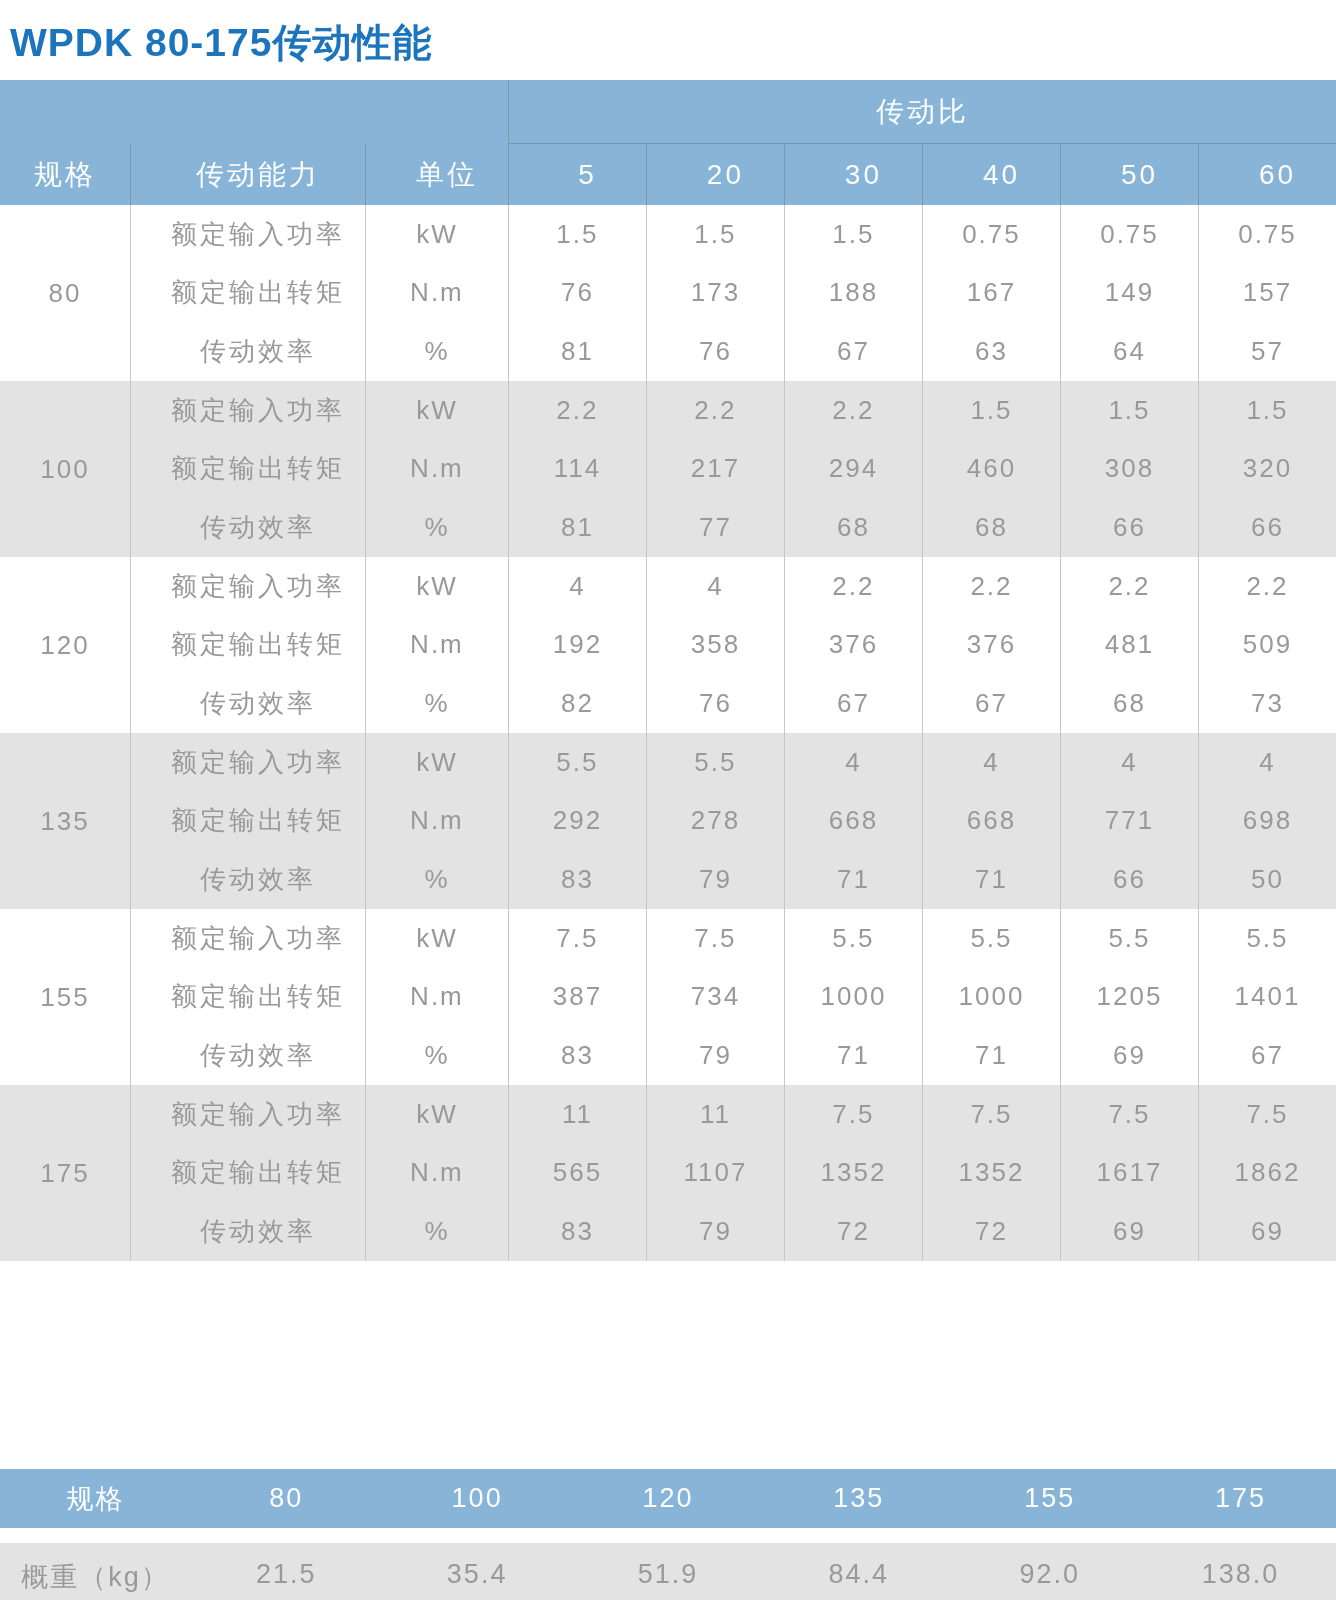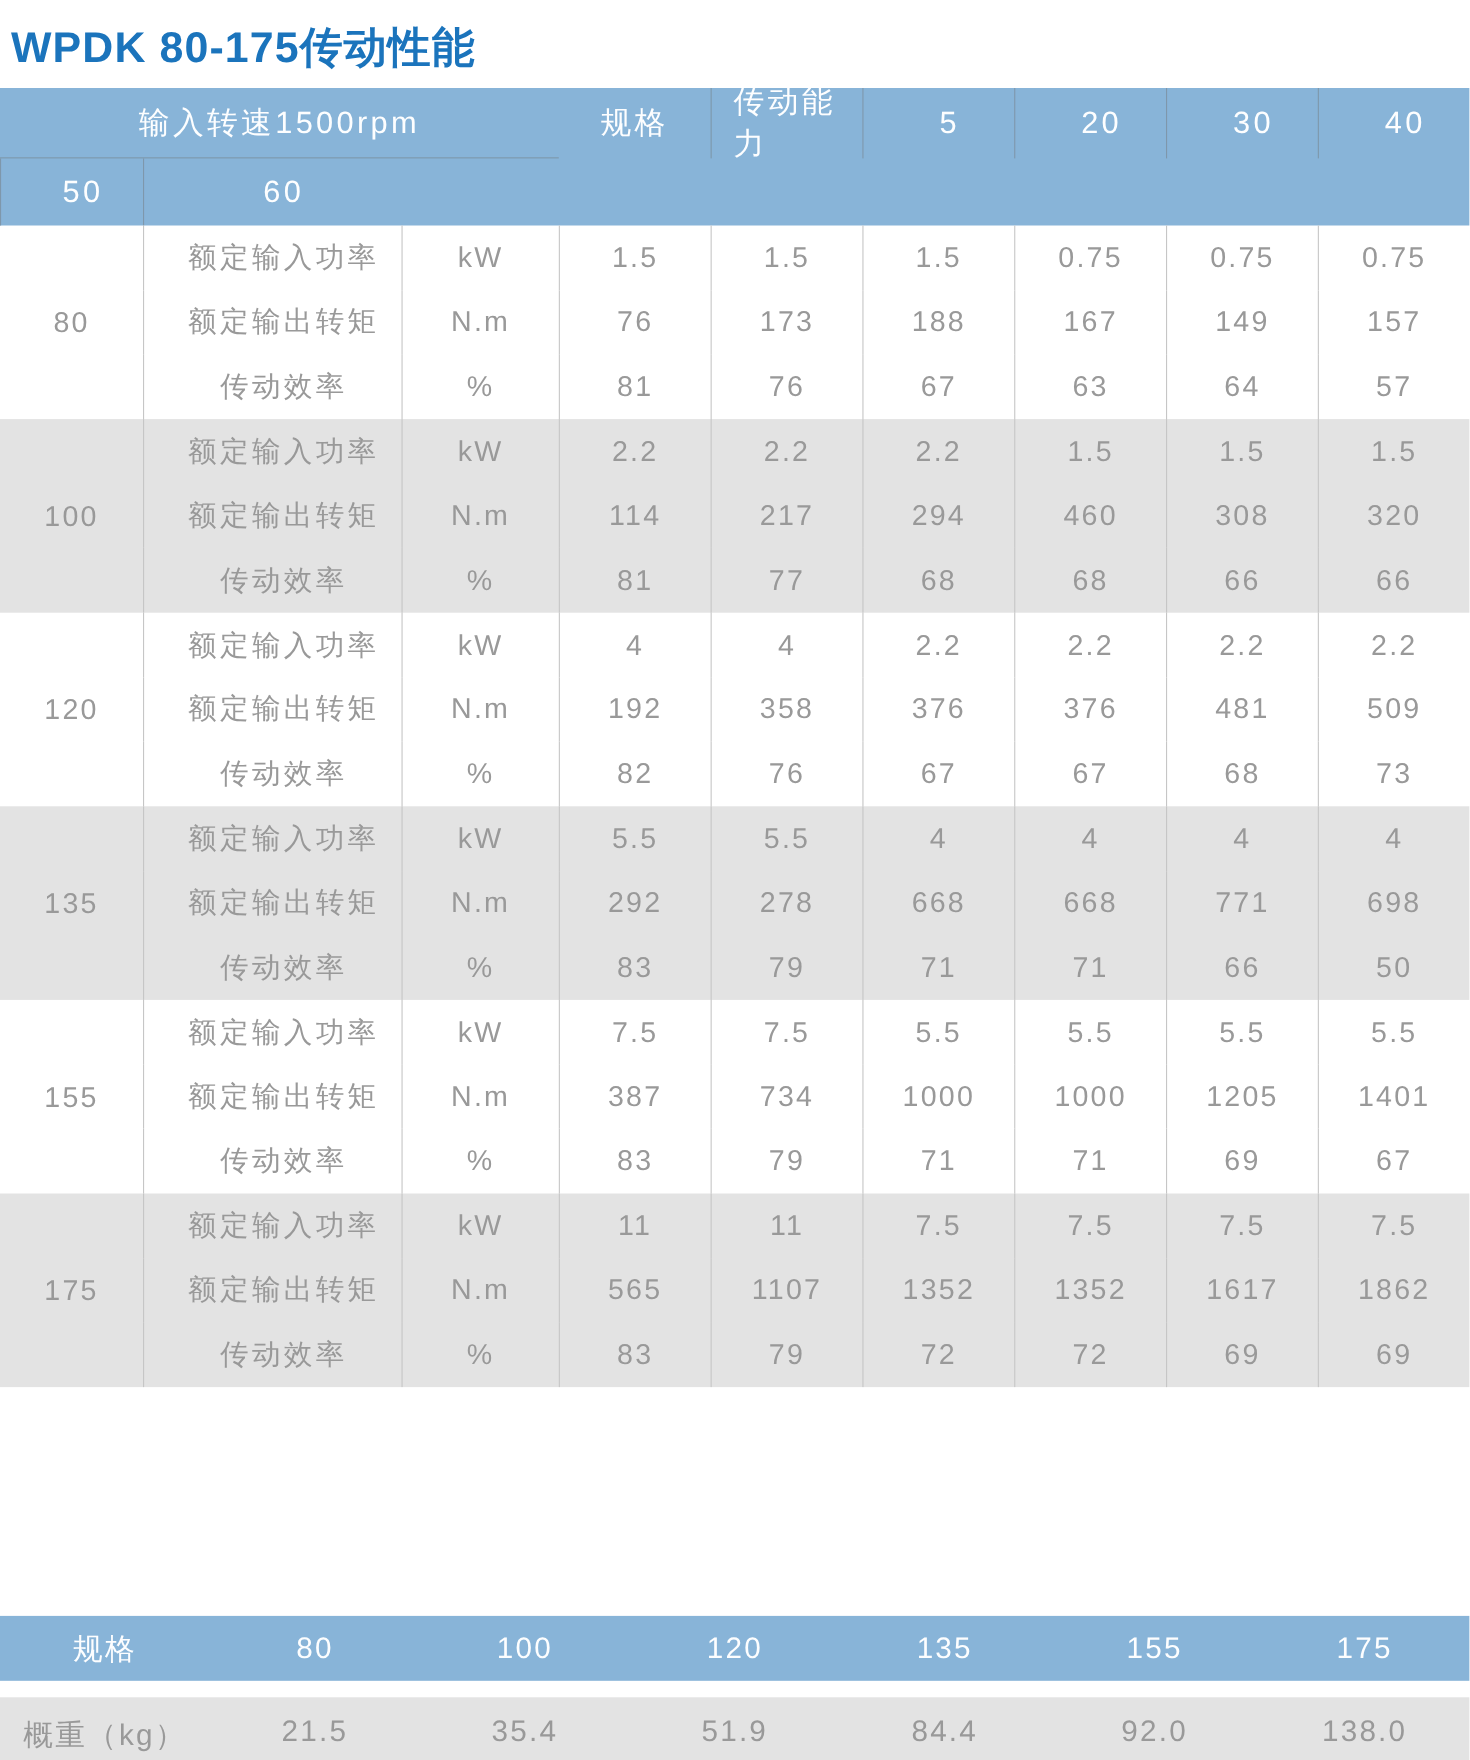--- a/index.html
+++ b/index.html
@@ -47,23 +47,24 @@
   }
   .wrow .wcell { align-items:flex-start; padding-top:16px; }
 </style>
 </head>
 <body>
 
 <div class="title">WPDK 80-175传动性能</div>
 
 <div class="maintable">
   <div class="grid9 thead">
-    <div class="hcell hspan3">输入转速1500rpm</div>
+    <div class="hcell hspan6">传动比</div>
     <div class="hcell h2">规格</div>
     <div class="hcell h2 bl">传动能力</div>
+    <div class="hcell h2 bl">单位</div>
     <div class="hcell h2 bl">5</div>
     <div class="hcell h2 bl">20</div>
     <div class="hcell h2 bl">30</div>
     <div class="hcell h2 bl">40</div>
     <div class="hcell h2 bl">50</div>
     <div class="hcell h2 bl">60</div>
   </div>
 
   <div class="grid9 block">
     <div class="cell spec">80</div>

